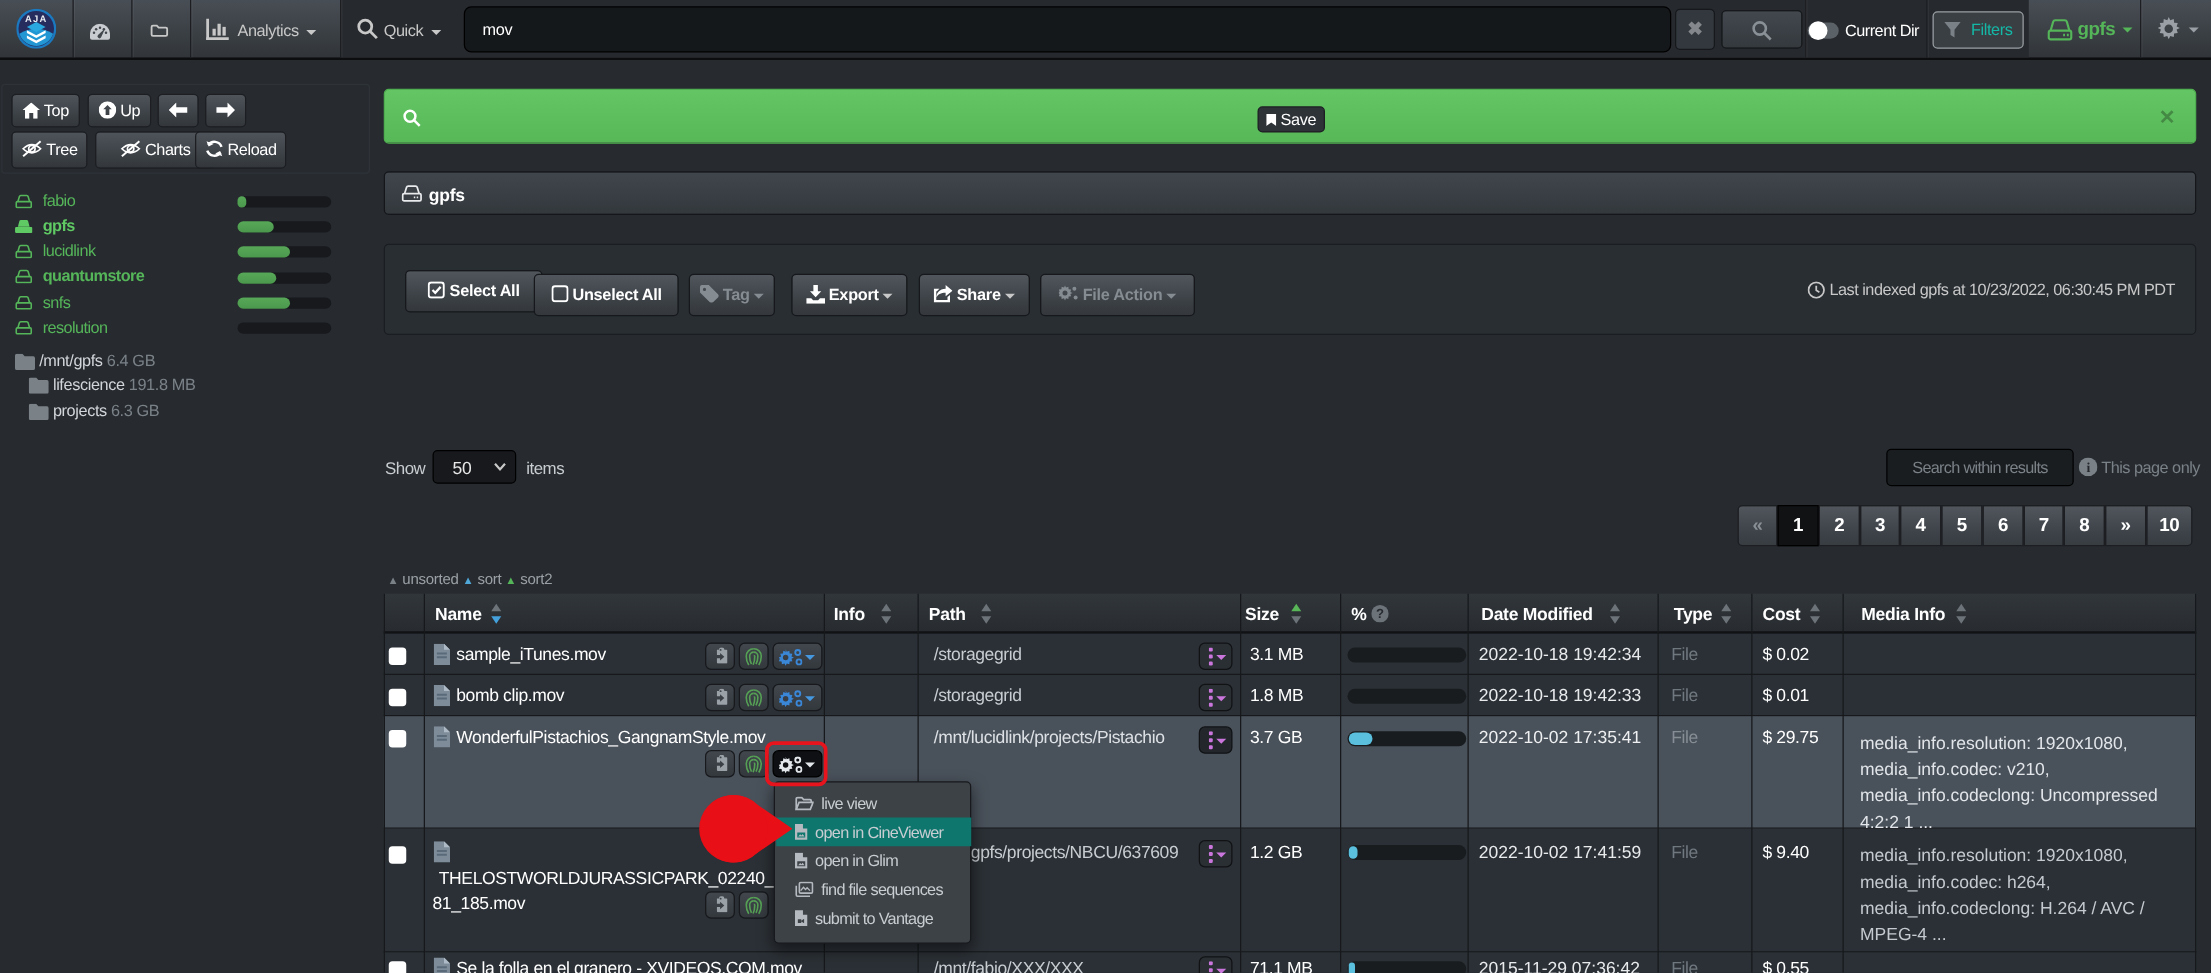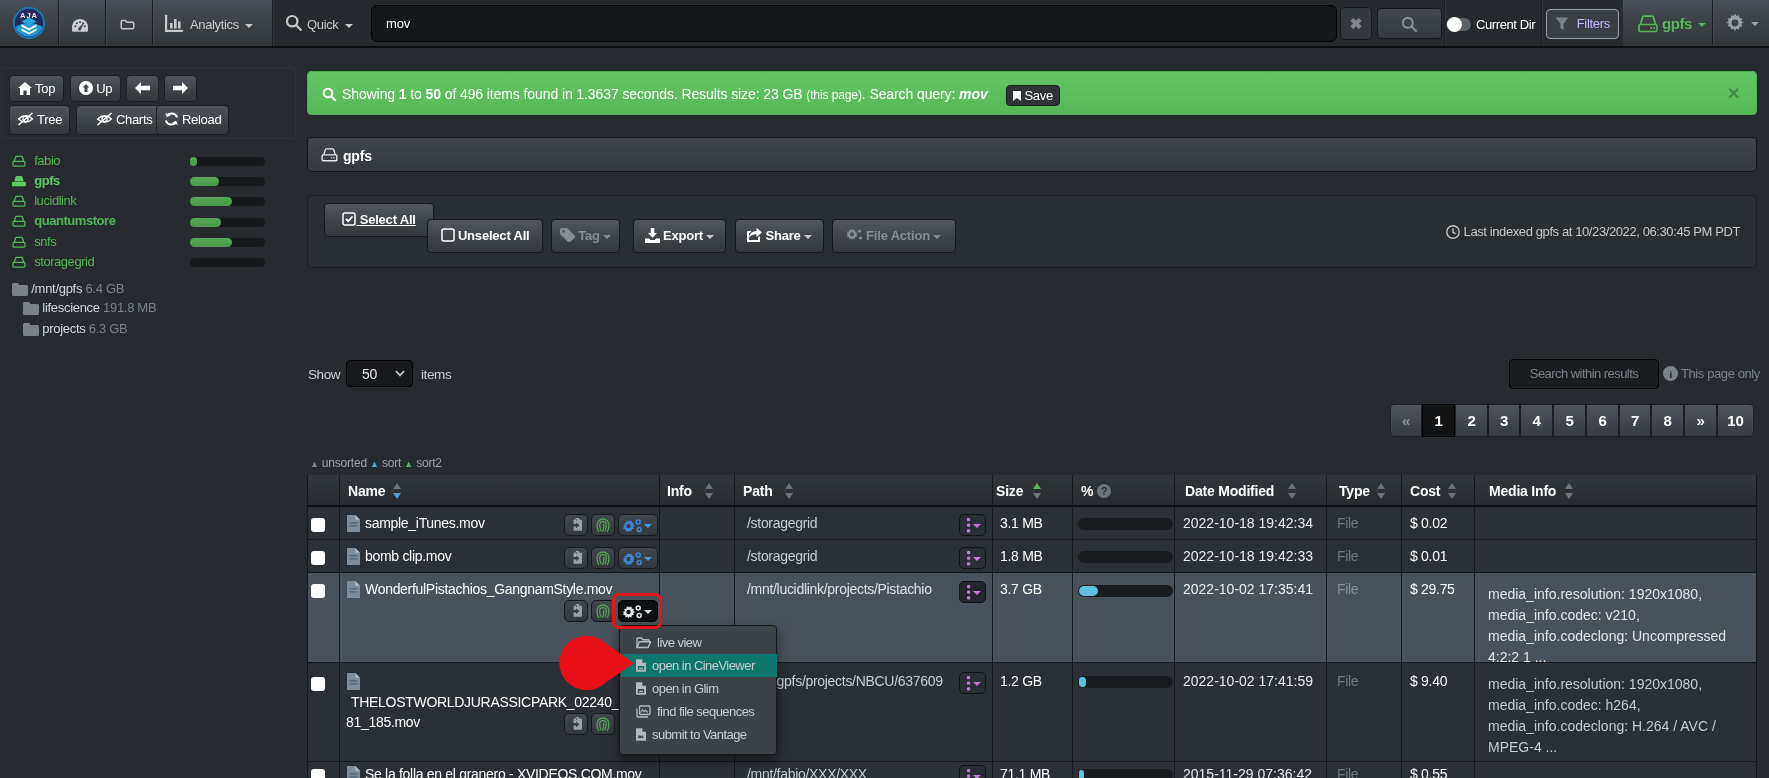--- a/index.html
+++ b/index.html
@@ -131,21 +131,21 @@
     <div class="abs" style="left:1446px; top:18px; width:25px; height:13px; background:#5a6167; border-radius:7px;">
       <div style="position:absolute; left:1px; top:-1px; width:15px; height:15px; background:#fff; border-radius:50%;"></div>
     </div>
     <div class="abs" style="left:1476px; top:17px; color:#fff; font-size:13px; letter-spacing:-0.4px;">Current Dir</div>
     <div class="navsep" style="left:1541px;"></div>
 
     <div class="abs" style="left:1546px; top:9px; width:73px; height:30px; border:1px solid #9aa0a5; border-radius:4px; background:#3a3f44;">
       <svg class="ico" style="margin:7px 0 0 8px;" width="14" height="14" viewBox="0 0 14 14" fill="#7a8288">
         <path d="M0.5 0.5 h13 L8.6 6.8 V13 L5.4 11 V6.8 Z"></path>
       </svg>
-      <span style="color:#c4b5fd; font-size:13px; vertical-align:top; line-height:28px; margin-left:4px; letter-spacing:-0.3px;">Filters</span>
+      <span style="color:#14b8a6; font-size:13px; vertical-align:top; line-height:28px; margin-left:4px; letter-spacing:-0.3px;">Filters</span>
     </div>
 
     <svg class="abs" style="left:1637px; top:14px;" width="22" height="20" viewBox="0 0 22 20" fill="none" stroke="#55b559" stroke-width="1.7">
       <path d="M3.5 10.5 L5.5 3.5 a1.8 1.8 0 0 1 1.7-1.3 h7.6 a1.8 1.8 0 0 1 1.7 1.3 l2 7"></path>
       <rect x="2" y="10.5" width="18" height="7" rx="1.5"></rect>
       <line x1="13.5" y1="14" x2="15" y2="14" stroke-width="2"></line>
       <line x1="16.5" y1="14" x2="18" y2="14" stroke-width="2"></line>
     </svg>
     <div class="abs" style="left:1662px; top:15px; color:#55b559; font-size:15px; font-weight:bold; letter-spacing:-0.4px;">gpfs <span class="caret" style="border-top-color:#55b559; margin-left:2px;"></span></div>
     <div class="navsep" style="left:1712px;"></div>
@@ -238,59 +238,58 @@
       <div class="devrow" style="top:234px;"><svg class="ico hdd" style="margin-top:-2px;" width="14" height="12" viewBox="0 0 22 19" fill="none" stroke="#55b559" stroke-width="2">
             <path d="M3.5 10 L5.5 3.5 a1.8 1.8 0 0 1 1.7-1.3 h7.6 a1.8 1.8 0 0 1 1.7 1.3 l2 6.5"></path>
             <rect x="1.5" y="10" width="19" height="7.5" rx="1.5"></rect>
           </svg> <span style="margin-left:5px;">snfs</span></div>
       <div class="ptrack" style="top:238px;">
           <div class="pfill" style="width:42px;"></div>
         </div>
       <div class="devrow" style="top:254px;"><svg class="ico hdd" style="margin-top:-2px;" width="14" height="12" viewBox="0 0 22 19" fill="none" stroke="#55b559" stroke-width="2">
             <path d="M3.5 10 L5.5 3.5 a1.8 1.8 0 0 1 1.7-1.3 h7.6 a1.8 1.8 0 0 1 1.7 1.3 l2 6.5"></path>
             <rect x="1.5" y="10" width="19" height="7.5" rx="1.5"></rect>
-          </svg> <span style="margin-left:5px;">storagegrid</span></div>
+          </svg> <span style="margin-left:5px;">resolution</span></div>
       <div class="ptrack" style="top:258px;"></div>
     </div>
 
     <div id="ftree">
       <div class="treerow" style="left:12px; top:281px;"><svg class="ico" width="16" height="13" viewBox="0 0 16 13" fill="#7a8288">
             <path d="M0 1.5 A1.5 1.5 0 0 1 1.5 0 h4.4 l1.8 2 h6.8 A1.5 1.5 0 0 1 16 3.5 v8 a1.5 1.5 0 0 1-1.5 1.5 h-13 A1.5 1.5 0 0 1 0 11.5 Z"></path>
           </svg> <span style="color:#d2d6da;">/mnt/gpfs</span> <span class="treesize">6.4 GB</span></div>
       <div class="treerow" style="left:23px; top:300px;"><svg class="ico" width="16" height="13" viewBox="0 0 16 13" fill="#7a8288">
             <path d="M0 1.5 A1.5 1.5 0 0 1 1.5 0 h4.4 l1.8 2 h6.8 A1.5 1.5 0 0 1 16 3.5 v8 a1.5 1.5 0 0 1-1.5 1.5 h-13 A1.5 1.5 0 0 1 0 11.5 Z"></path>
           </svg> <span style="color:#d2d6da;">lifescience</span> <span class="treesize">191.8 MB</span></div>
       <div class="treerow" style="left:23px; top:321px;"><svg class="ico" width="16" height="13" viewBox="0 0 16 13" fill="#7a8288">
             <path d="M0 1.5 A1.5 1.5 0 0 1 1.5 0 h4.4 l1.8 2 h6.8 A1.5 1.5 0 0 1 16 3.5 v8 a1.5 1.5 0 0 1-1.5 1.5 h-13 A1.5 1.5 0 0 1 0 11.5 Z"></path>
           </svg> <span style="color:#d2d6da;">projects</span> <span class="treesize">6.3 GB</span></div>
     </div>
   </div>
   <div id="alert">
     <svg class="abs" style="left:14px; top:15px;" width="15" height="15" viewBox="0 0 18 18" fill="none" stroke="#fff" stroke-width="2.4">
         <circle cx="7.2" cy="7.2" r="5.2"></circle>
         <line x1="11.2" y1="11.2" x2="16.5" y2="16.5"></line>
       </svg>
-    <div class="abs" style="left:34px; top:14px; color:#fff; font-size:14px; letter-spacing:-0.1px; white-space:nowrap;">Showing <b>1</b> to <b>50</b> of 496 items found in 1.3637 seconds. Results size: 23 GB <span style="font-size:12px;">(this page)</span>. Search query: <b><i>mov</i></b></div>
     <div class="abs" style="left:698px; top:13px; width:54px; height:21px; background:#2e3338; border:1px solid #1c1e22; border-radius:4px; color:#fff; font-size:13px; text-align:center; line-height:19px; letter-spacing:-0.3px;">
       <svg class="ico" style="margin-top:-2px;" width="8" height="10" viewBox="0 0 9 11" fill="#fff">
           <path d="M0 0 h9 v11 L4.5 7.8 L0 11 Z"></path>
         </svg> Save</div>
     <div class="abs" style="left:1419px; top:12px; color:#448a44; font-size:16px; font-weight:bold;">✕</div>
   </div>
   <div id="gpfshdr">
     <svg class="ico" style="margin:9px 0 0 13px;" width="17" height="15" viewBox="0 0 22 19" fill="none" stroke="#e8eaec" stroke-width="1.8">
         <path d="M3.5 10 L5.5 3.5 a1.8 1.8 0 0 1 1.7-1.3 h7.6 a1.8 1.8 0 0 1 1.7 1.3 l2 6.5"></path>
         <rect x="1.5" y="10" width="19" height="7.5" rx="1.5"></rect>
         <line x1="13" y1="13.8" x2="14.5" y2="13.8"></line>
         <line x1="16" y1="13.8" x2="17.5" y2="13.8"></line>
       </svg>
     <span style="position:absolute; left:35px; top:10px; color:#fff; font-weight:bold; font-size:14px;">gpfs</span>
   </div>
   <div id="actionpanel" class="panel" style="left:307px; top:195px; width:1450px; height:73px;">
-    <div class="btn" style="position:absolute; left:16px; top:7px; width:110px; height:34px; line-height:32px; font-size:13px; font-weight:bold; letter-spacing:-0.2px;text-decoration:underline;">
+    <div class="btn" style="position:absolute; left:16px; top:20px; width:110px; height:34px; line-height:32px; font-size:13px; font-weight:bold; letter-spacing:-0.2px;">
       <svg class="ico" style="margin-top:-3px;" width="14" height="14" viewBox="0 0 14 14" fill="none" stroke="#fff" stroke-width="1.5">
           <rect x="1" y="1" width="12" height="12" rx="2"></rect>
           <path d="M4 7 l2.2 2.2 L10.5 4.5" stroke-width="1.8"></path>
         </svg>
       Select All</div>
     <div class="btn" style="position:absolute; left:119px; top:23px; width:116px; height:34px; line-height:32px; font-size:13px; font-weight:bold; letter-spacing:-0.2px;">
       <svg class="ico" style="margin-top:-3px;" width="14" height="14" viewBox="0 0 14 14" fill="none" stroke="#fff" stroke-width="1.5">
           <rect x="1" y="1" width="12" height="12" rx="2"></rect>
         </svg>
       Unselect All</div>

